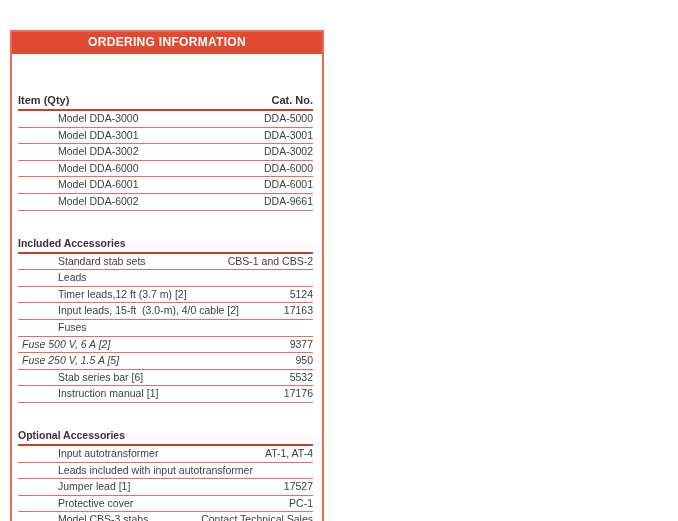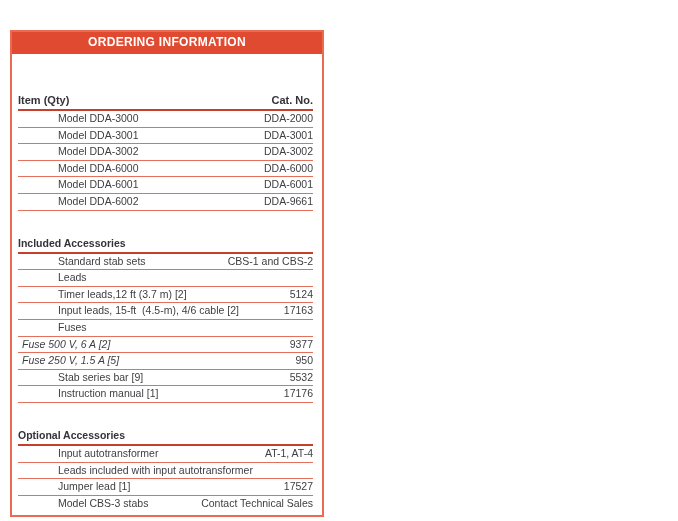--- a/index.html
+++ b/index.html
@@ -78,21 +78,21 @@
     <div class="band">ORDERING INFORMATION</div>
     <div class="table-content">
       <div class="col-header">
         <span>Item (Qty)</span>
         <span>Cat. No.</span>
       </div>
       <div>
           <div class="section">
             <div class="row">
               <span class="item">Model DDA-3000</span>
-              <span class="cat">DDA-2000</span>
+              <span class="cat">DDA-5000</span>
             </div>
             <div class="row">
               <span class="item">Model DDA-3001</span>
               <span class="cat">DDA-3001</span>
             </div>
             <div class="row">
               <span class="item">Model DDA-3002</span>
               <span class="cat">DDA-3002</span>
             </div>
             <div class="row">
@@ -116,37 +116,37 @@
             </div>
             <div class="row">
               <span class="item">Leads</span>
               <span class="cat"></span>
             </div>
             <div class="row">
               <span class="item">Timer leads,12 ft (3.7 m) [2]</span>
               <span class="cat">5124</span>
             </div>
             <div class="row">
-              <span class="item">Input leads, 15-ft  (4.5-m), 4/6 cable [2]</span>
+              <span class="item">Input leads, 15-ft  (3.0-m), 4/0 cable [2]</span>
               <span class="cat">17163</span>
             </div>
             <div class="row">
               <span class="item">Fuses</span>
               <span class="cat"></span>
             </div>
             <div class="row indent">
               <span class="item">Fuse 500 V, 6 A [2]</span>
               <span class="cat">9377</span>
             </div>
             <div class="row indent">
               <span class="item">Fuse 250 V, 1.5 A [5]</span>
               <span class="cat">950</span>
             </div>
             <div class="row">
-              <span class="item">Stab series bar [9]</span>
+              <span class="item">Stab series bar [6]</span>
               <span class="cat">5532</span>
             </div>
             <div class="row">
               <span class="item">Instruction manual [1]</span>
               <span class="cat">17176</span>
             </div>
           </div>
           <div class="section">
             <div class="section-heading">Optional Accessories</div>
             <div class="row">
@@ -154,20 +154,24 @@
               <span class="cat">AT-1, AT-4</span>
             </div>
             <div class="row">
               <span class="item">Leads included with input autotransformer</span>
               <span class="cat"></span>
             </div>
             <div class="row">
               <span class="item">Jumper lead [1]</span>
               <span class="cat">17527</span>
             </div>
+            <div class="row">
+              <span class="item">Protective cover</span>
+              <span class="cat">PC-1</span>
+            </div>
             <div class="row last">
               <span class="item">Model CBS-3 stabs</span>
               <span class="cat">Contact Technical Sales</span>
             </div>
           </div>
         </div>
     </div>
   </div>
 </div>
 

